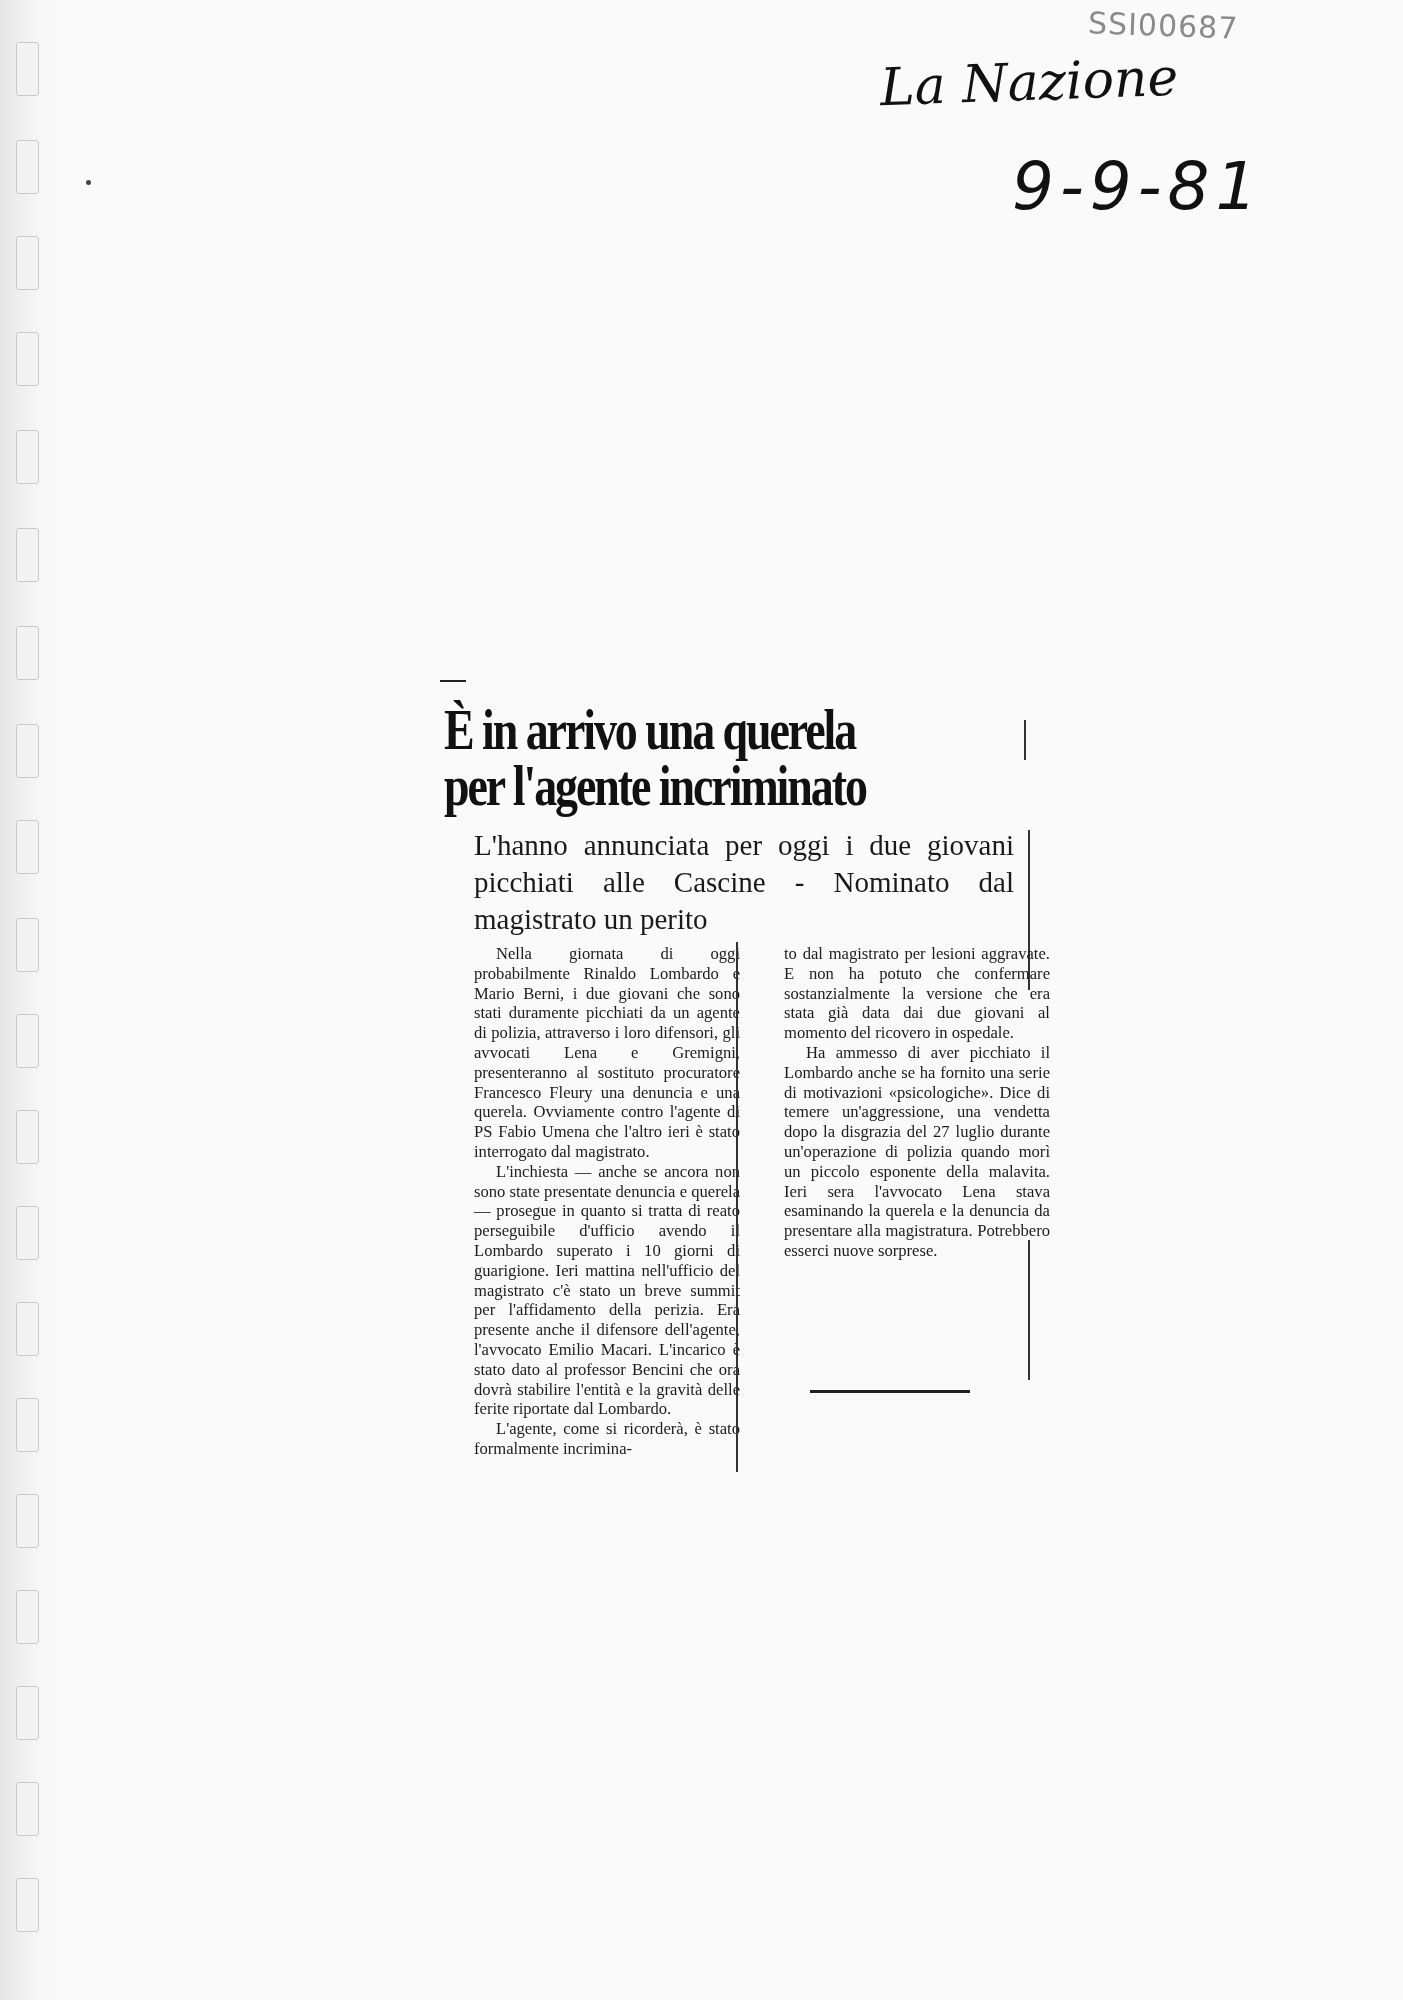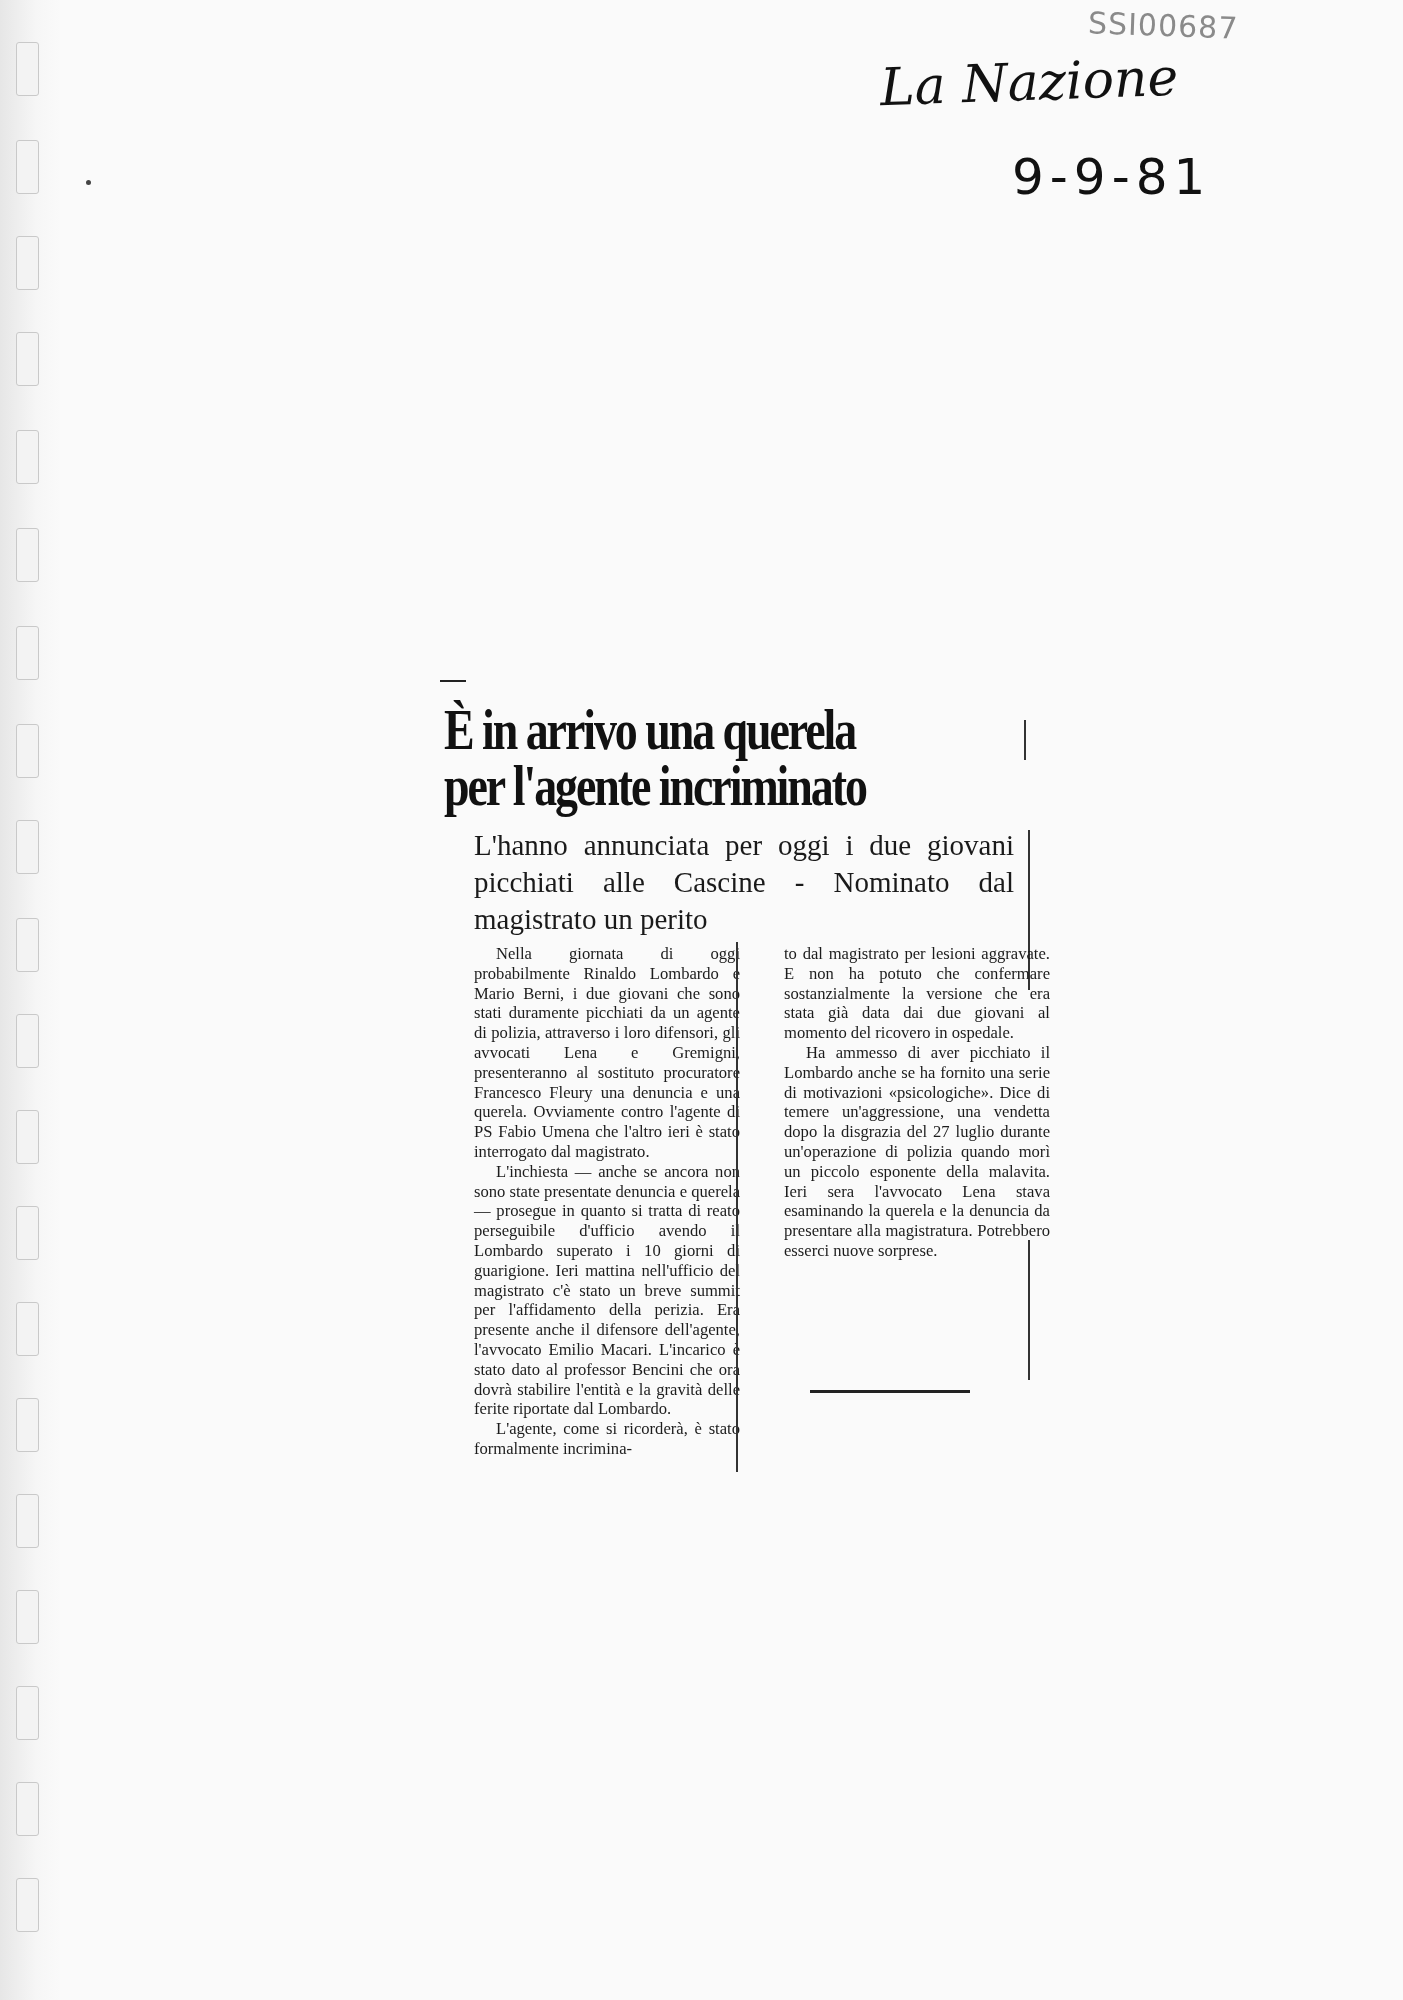--- a/index.html
+++ b/index.html
@@ -22,22 +22,23 @@
     font-family: "DejaVu Sans", sans-serif; font-size: 30px; color: #8a8a8a;
     letter-spacing: 1px; transform: rotate(2deg);
   }
   .source {
     position: absolute; left: 880px; top: 52px;
     font-family: "DejaVu Serif", serif; font-style: italic; font-size: 52px;
     color: #111; transform: rotate(-2deg);
   }
   .date {
     position: absolute; left: 1012px; top: 148px;
-    font-family: "DejaVu Sans", sans-serif; font-size: 50px; color: #111;
+    font-family: "DejaVu Sans", sans-serif; font-size: 66px; color: #111;
     letter-spacing: 6px;
+    font-style: italic;
   }
   .speck { position: absolute; width: 5px; height: 5px; border-radius: 50%; background: #444; }
 
   .clipping { position: absolute; left: 430px; top: 680px; width: 620px; }
   .top-rule { position: absolute; left: 10px; top: 0; width: 26px; height: 2px; background: #222; }
   .headline {
     position: absolute; left: 14px; top: 22px; width: 600px; margin: 0;
     font-family: "Liberation Serif", serif; font-weight: bold;
     font-size: 56px; line-height: 56px; letter-spacing: -2.5px;
     transform: scaleX(0.82); transform-origin: left top; white-space: nowrap;

